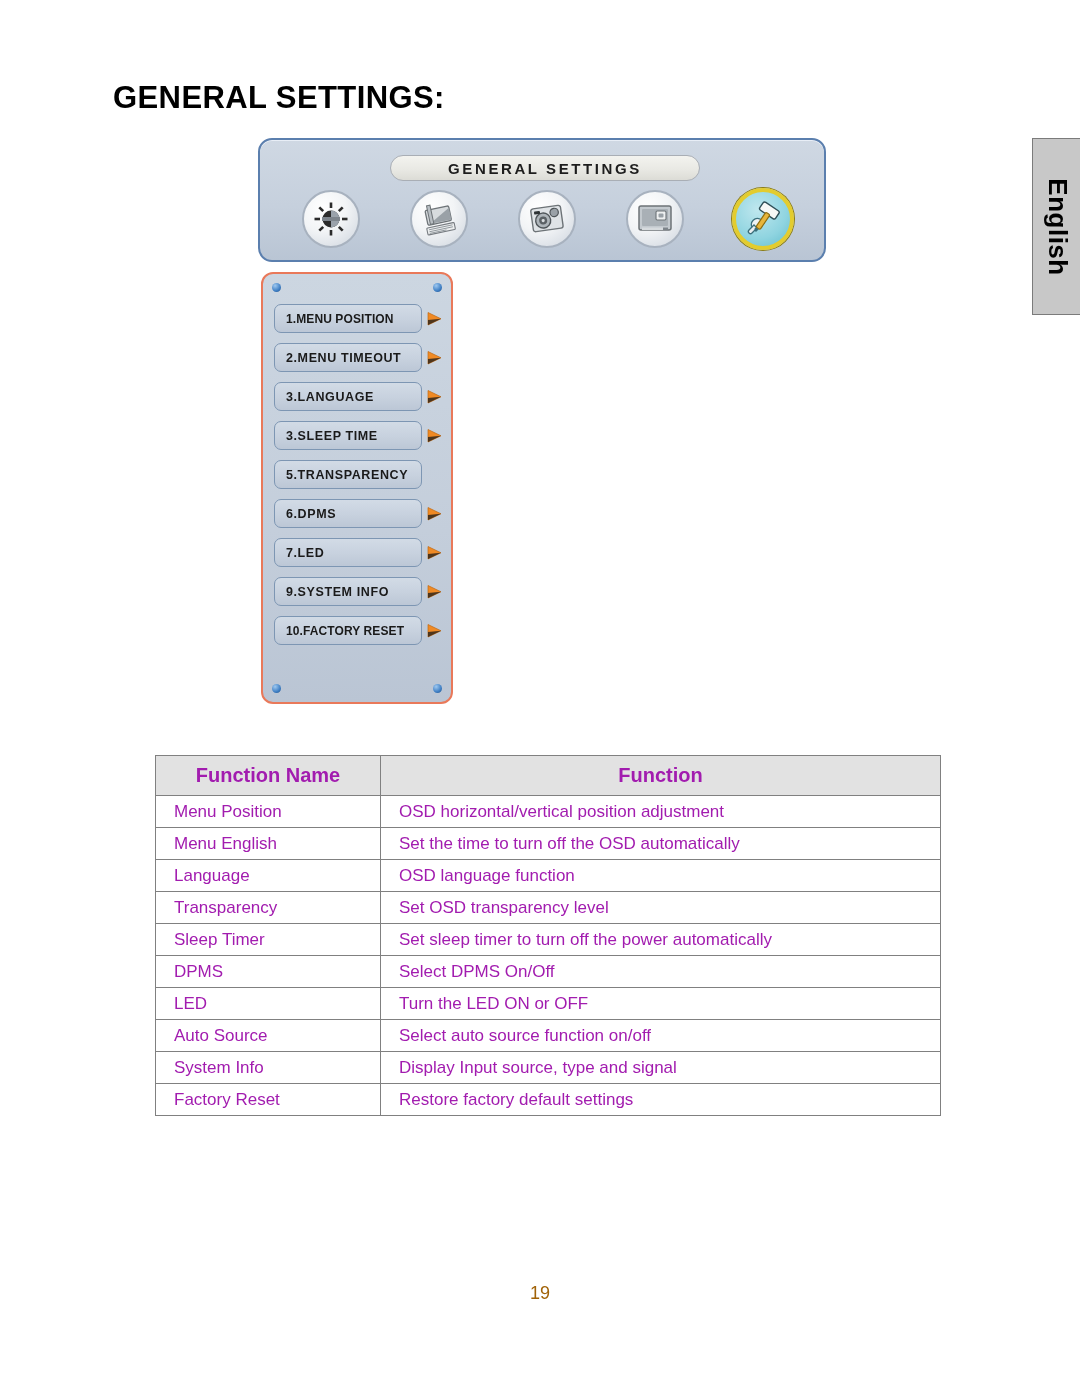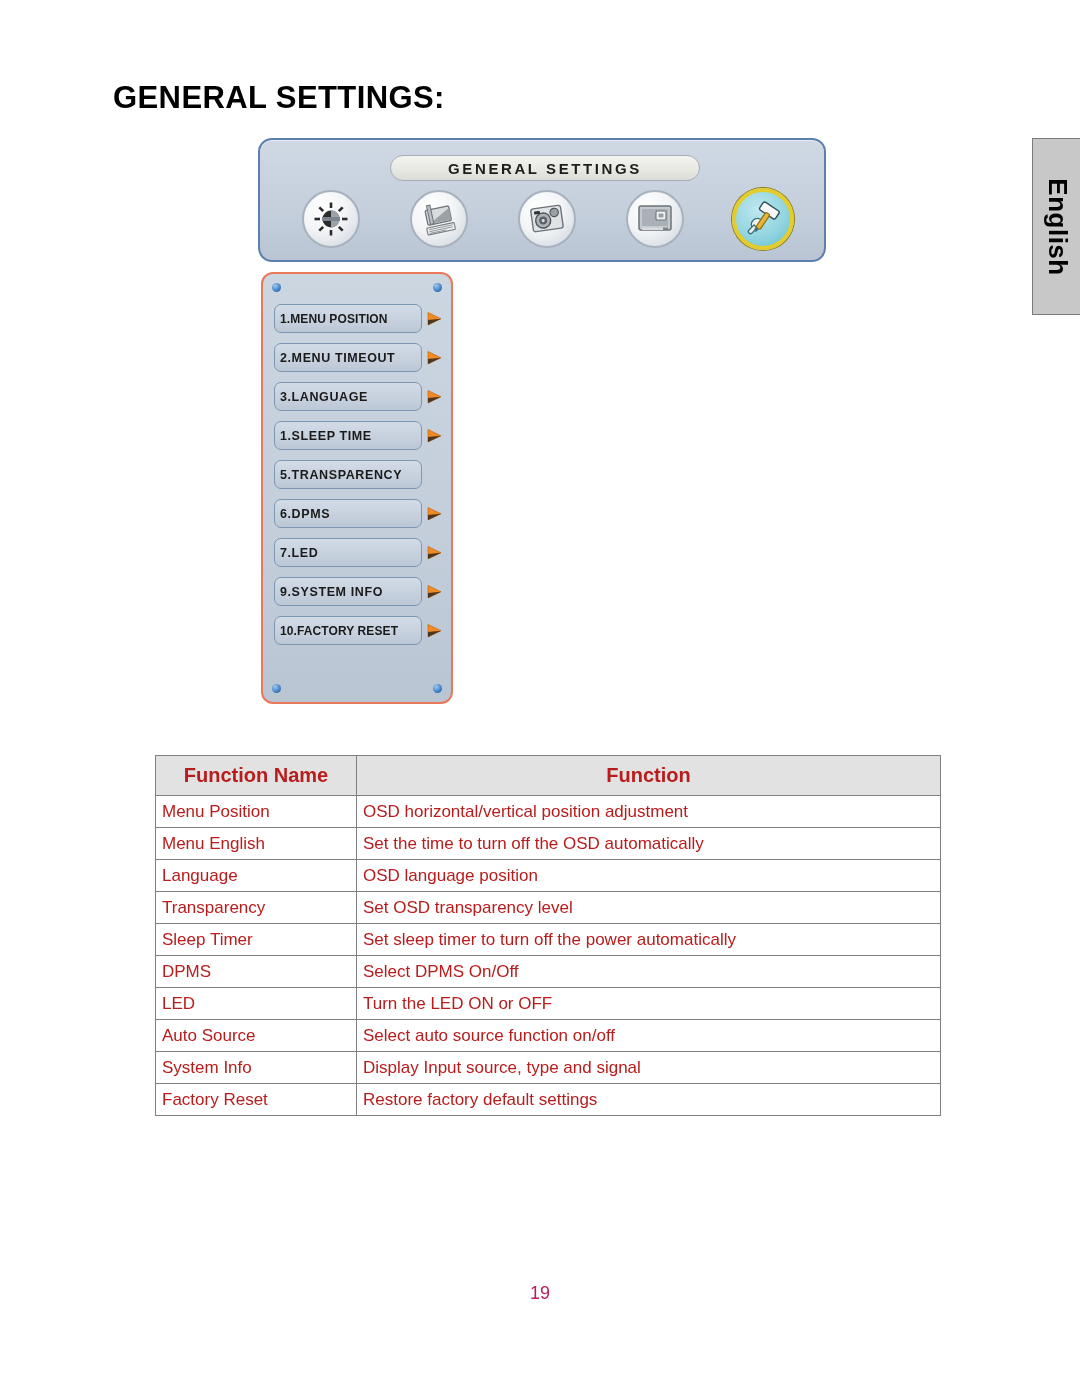--- a/index.html
+++ b/index.html
@@ -151,21 +151,21 @@
   }
   .osd-btn {
     width: 151px;
     height: 29px;
     border-radius: 7px;
     background: linear-gradient(180deg, #d2dbe6 0%, #c7d1de 55%, #bcc7d6 100%);
     border: 1px solid #7d96b3;
     box-sizing: border-box;
     display: flex;
     align-items: center;
-    padding-left: 5px;
+    padding-left: 11px;
   }
   .osd-btn span {
     font-size: 12.5px;
     font-weight: bold;
     letter-spacing: 0.6px;
     color: #1a1a1a;
     white-space: nowrap;
   }
   .osd-btn.narrow span { letter-spacing: 0.1px; font-size: 12px; }
   .osd-marker {
@@ -180,22 +180,22 @@
   .fn-table {
     position: absolute;
     left: 155px;
     top: 755px;
     width: 786px;
     border-collapse: collapse;
     table-layout: fixed;
   }
   .fn-table th, .fn-table td {
     border: 1px solid #808080;
-    padding: 3px 6px;
-    color: #b91c1c;
+    padding: 3px 18px;
+    color: #a21caf;
     vertical-align: middle;
   }
   .fn-table th {
     background: #e2e2e2;
     font-size: 20px;
     font-weight: bold;
     text-align: center;
     height: 33px;
   }
   .fn-table td {
@@ -205,21 +205,21 @@
   .col-name { width: 188px; }
 
   
   .page-number {
     position: absolute;
     left: 0;
     top: 1283px;
     width: 1080px;
     text-align: center;
     font-size: 18px;
-    color: #be185d;
+    color: #a16207;
   }
 </style>
 </head>
 <body>
 
 <div class="page-title">GENERAL SETTINGS:</div>
 
 <div class="lang-tab">
   <div class="lang-tab-label">English</div>
 </div>
@@ -352,21 +352,21 @@
         </div>
         <div class="osd-marker">
           <svg width="17" height="16" viewBox="0 0 17 16">
             <path d="M2 1.5 L15 7.8 L2 14 Z" fill="#f08a24" stroke="#c06a16" stroke-width="0.7"></path>
             <path d="M2 9 L15 7.8 L2 14 Z" fill="#1a1a1a" opacity="0.75"></path>
           </svg>
         </div>
       </div>
       <div class="osd-row">
         <div class="osd-btn">
-          <span>1.SLEEP TIME</span>
+          <span>3.SLEEP TIME</span>
         </div>
         <div class="osd-marker">
           <svg width="17" height="16" viewBox="0 0 17 16">
             <path d="M2 1.5 L15 7.8 L2 14 Z" fill="#f08a24" stroke="#c06a16" stroke-width="0.7"></path>
             <path d="M2 9 L15 7.8 L2 14 Z" fill="#1a1a1a" opacity="0.75"></path>
           </svg>
         </div>
       </div>
       <div class="osd-row">
         <div class="osd-btn">
@@ -432,21 +432,21 @@
       <tr>
         <td class="col-name">Menu Position</td>
         <td>OSD horizontal/vertical position adjustment</td>
       </tr>
       <tr>
         <td class="col-name">Menu English</td>
         <td>Set the time to turn off the OSD automatically</td>
       </tr>
       <tr>
         <td class="col-name">Language</td>
-        <td>OSD language position</td>
+        <td>OSD language function</td>
       </tr>
       <tr>
         <td class="col-name">Transparency</td>
         <td>Set OSD transparency level</td>
       </tr>
       <tr>
         <td class="col-name">Sleep Timer</td>
         <td>Set sleep timer to turn off the power automatically</td>
       </tr>
       <tr>

